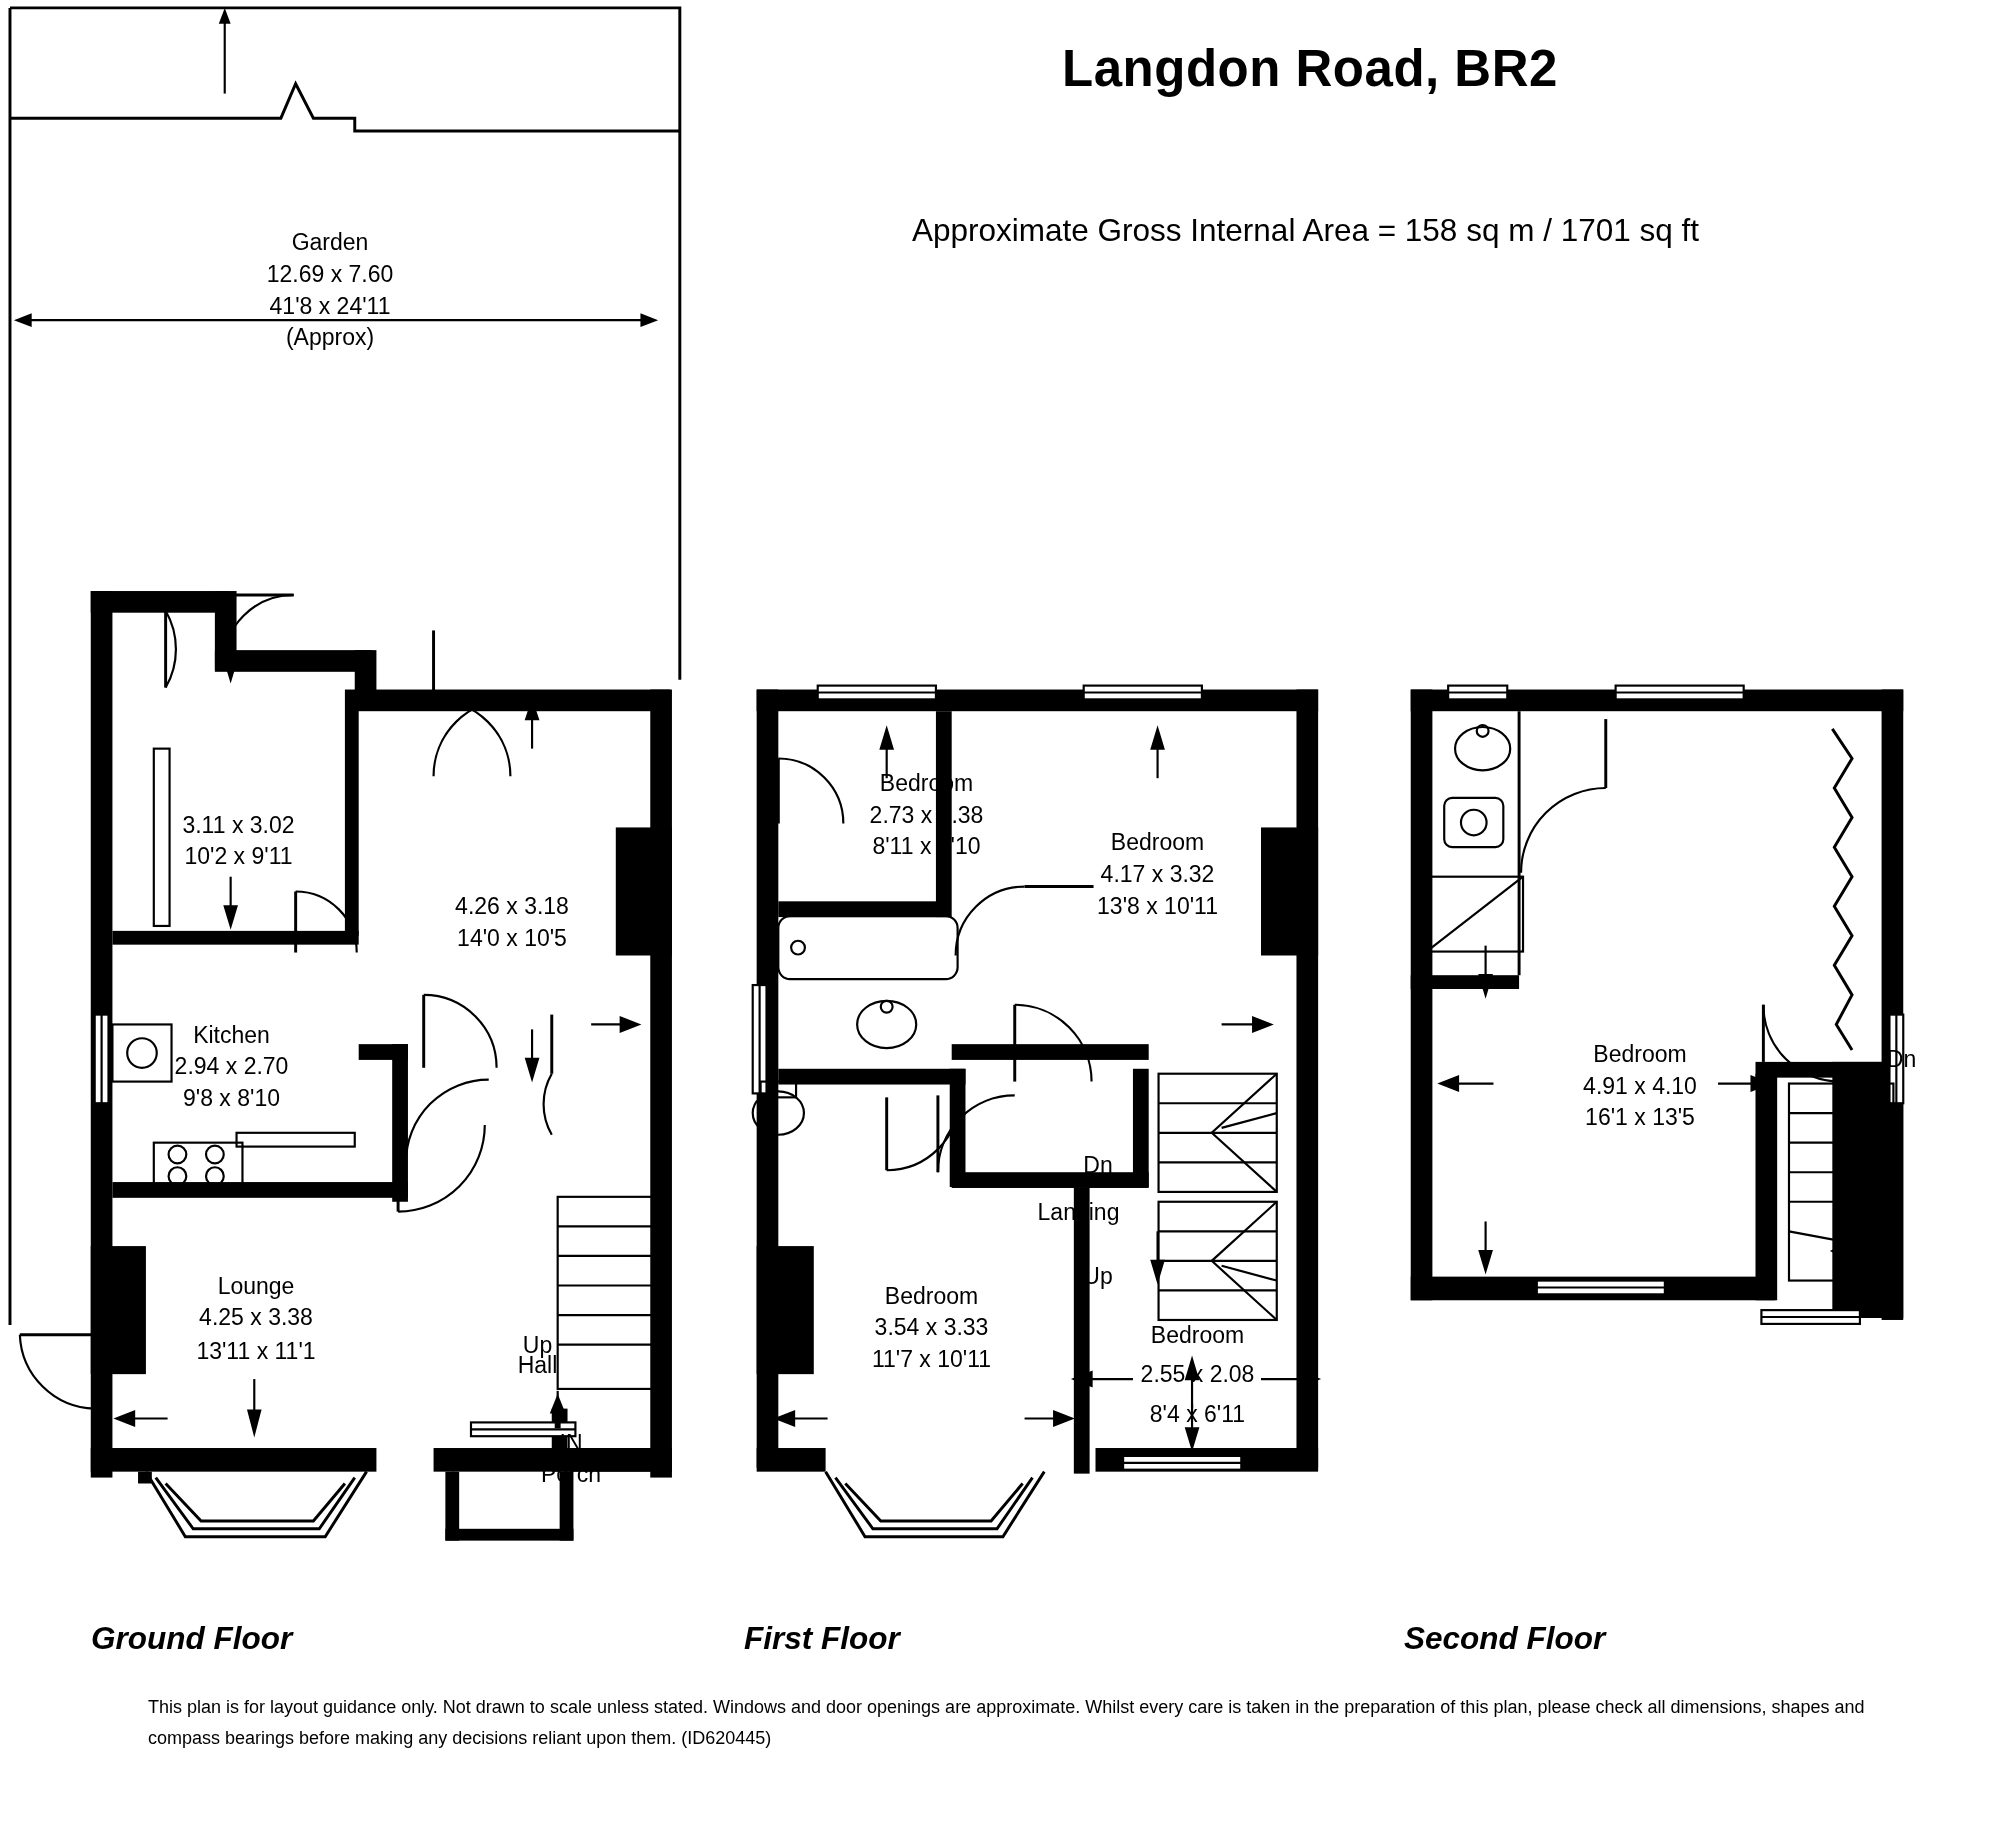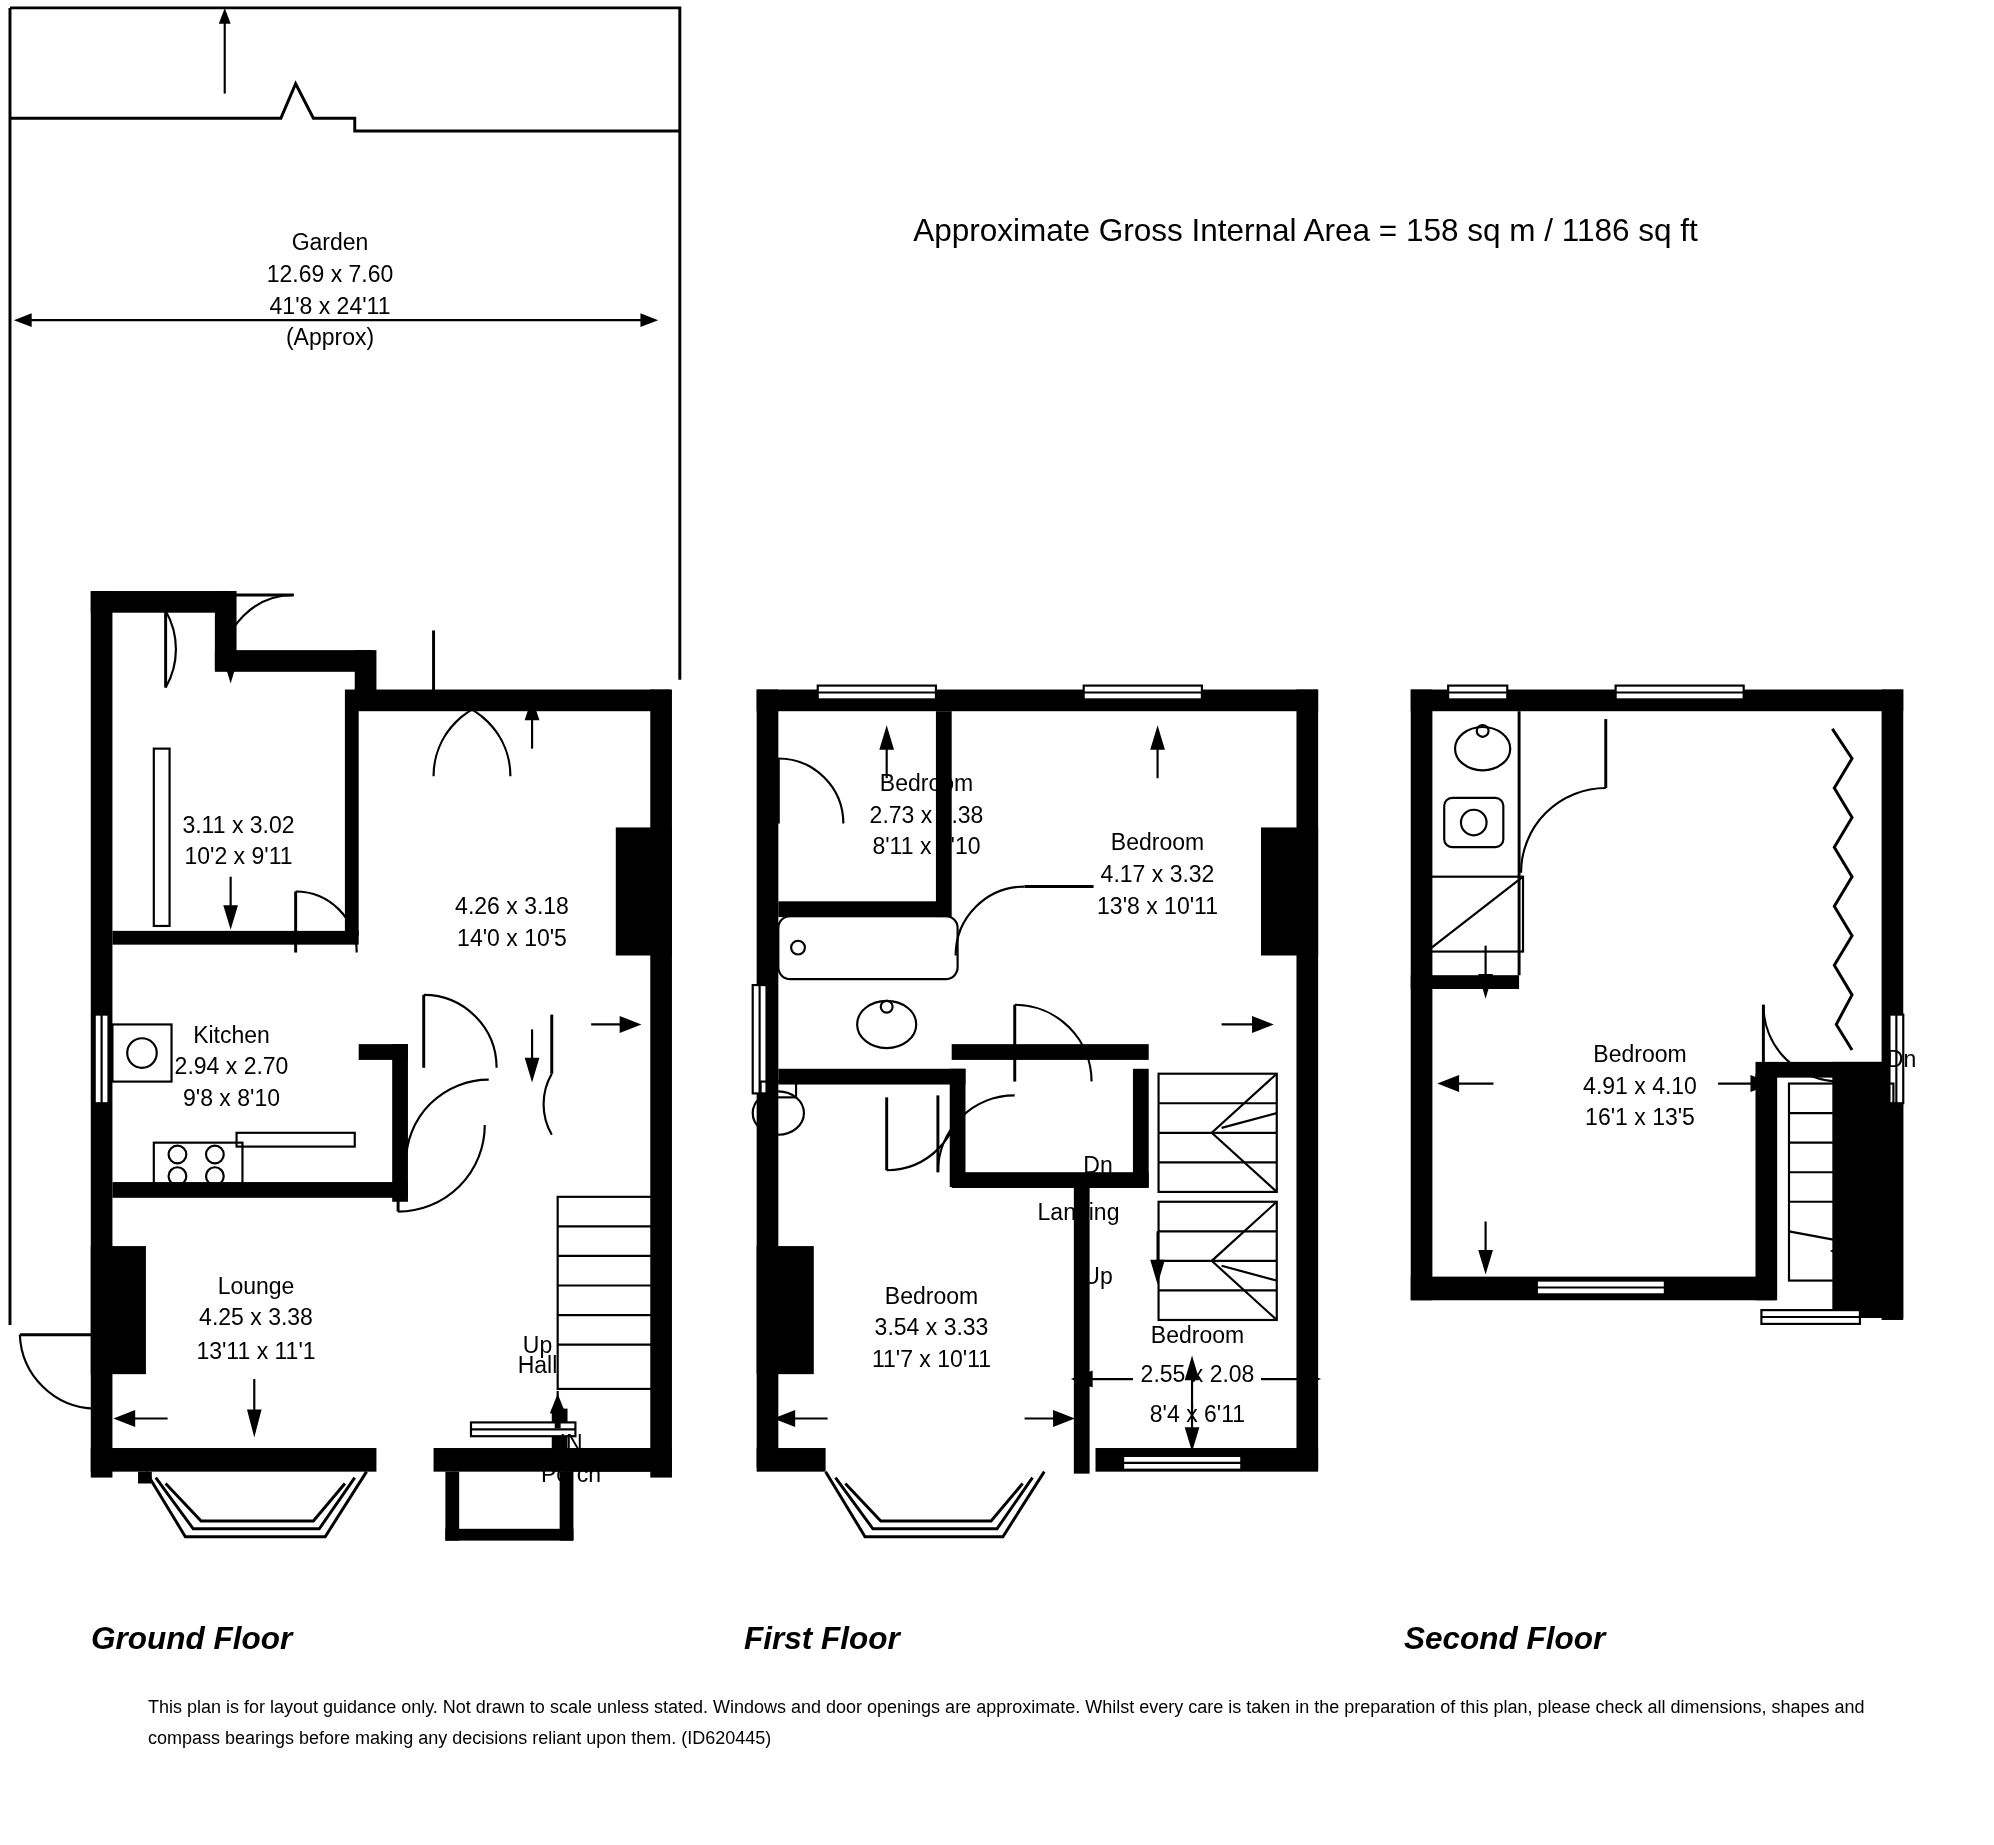--- a/index.html
+++ b/index.html
@@ -373,21 +373,22 @@
         <path d="M1470 1100 L1516 1100"></path>
           <path class="wall" d="M1462 1100 L1480 1093 L1480 1107 Z" fill="#000"></path>
         <path d="M1788 1100 L1744 1100"></path>
           <path class="wall" d="M1796 1100 L1778 1093 L1778 1107 Z" fill="#000"></path>
         <path d="M1508 1240 L1508 1280"></path>
           <path class="wall" d="M1508 1290 L1502 1270 L1514 1270 Z" fill="#000"></path>
       </g>
     </g>
   </svg>
 
-  <div class="subtitle">Approximate Gross Internal Area = 158 sq m / 1186 sq ft</div>
+  <div class="title">Langdon Road, BR2</div>
+  <div class="subtitle">Approximate Gross Internal Area = 158 sq m / 1701 sq ft</div>
 
   <div class="lbl" style="left:212px; top:227px; width:236px;">Garden</div>
   <div class="lbl" style="left:212px; top:259px; width:236px;">12.69 x 7.60</div>
   <div class="lbl" style="left:212px; top:291px; width:236px;">41'8 x 24'11</div>
   <div class="lbl" style="left:212px; top:322px; width:236px;">(Approx)</div>
 
   <div class="lbl" style="left:108px; top:810px; width:261px;">3.11 x 3.02</div>
   <div class="lbl" style="left:108px; top:841px; width:261px;">10'2 x 9'11</div>
 
   <div class="lbl" style="left:389px; top:891px; width:246px;">4.26 x 3.18</div>

